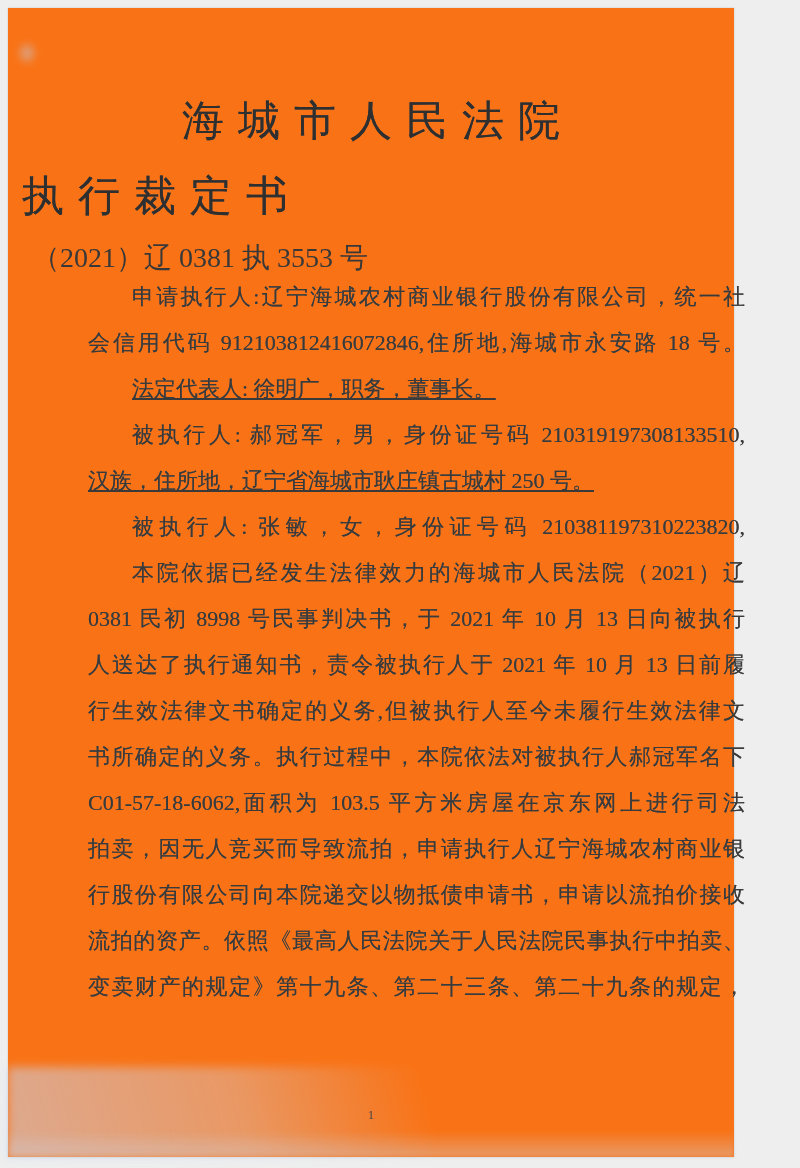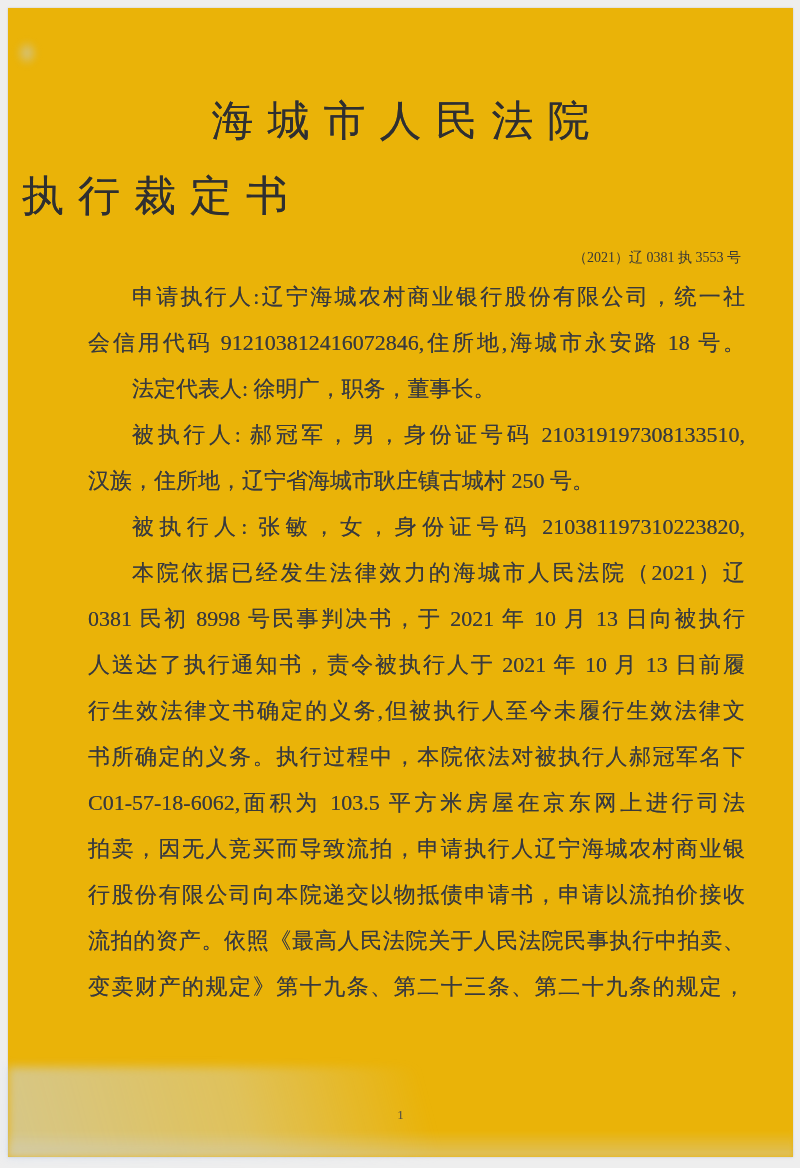--- a/index.html
+++ b/index.html
@@ -8,23 +8,23 @@
     width: 800px;
     height: 1168px;
     background: #eeeeee;
     overflow: hidden;
     font-family: "Liberation Serif", "DejaVu Serif", serif;
   }
   .page {
     position: absolute;
     left: 8px;
     top: 8px;
-    width: 785px;
+    width: 726px;
     height: 1149px;
-    background: #eab308;
+    background: #f97316;
     box-shadow: 0 0 2px rgba(0,0,0,0.15);
   }
   
   .tint-topleft {
     position: absolute;
     left: 8px; top: 32px;
     width: 22px; height: 26px;
     background: radial-gradient(ellipse at center, rgba(190,210,240,0.55), rgba(190,210,240,0) 70%);
     filter: blur(3px);
   }
@@ -67,44 +67,45 @@
     color: #2f2f2f;
     white-space: nowrap;
     text-shadow: 0 0 0.5px #4a4a4a;
   }
   .case-number {
     position: absolute;
     left: 0; top: 235px;
     width: 100%;
     box-sizing: border-box;
     padding-right: 52px;
-    text-align: right;
-    font-size: 14px;
+    font-size: 28px;
     line-height: 30px;
     color: #383838;
     white-space: nowrap;
+    padding-left: 24px;
   }
   .body-text {
     position: absolute;
     left: 80px;
     top: 266px;
     width: 657px;
   }
   .line {
     margin: 0;
     font-size: 22px;
     line-height: 46px;
     color: #3a3a3a;
     text-align: justify;
     text-align-last: justify;
     text-shadow: 0 0 0.4px #555;
   }
   .line.end {
     text-align: center;
     text-align-last: left;
+    text-decoration: underline;
   }
   .ind { text-indent: 44px; }
   .page-number {
     position: absolute;
     left: 0; top: 1099px;
     width: 100%;
     text-align: center;
     font-size: 13px;
     color: #4a4a4a;
   }

